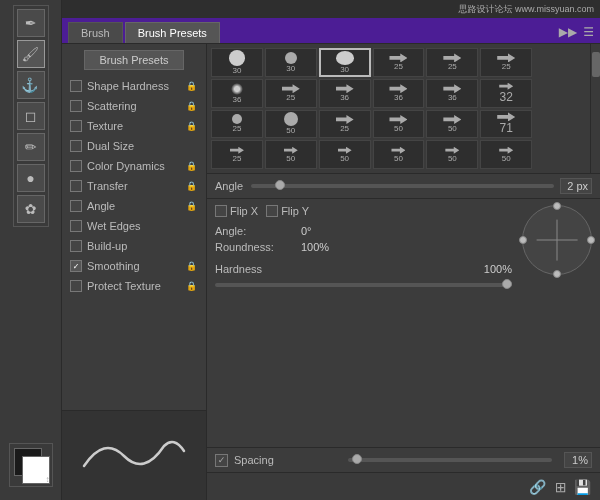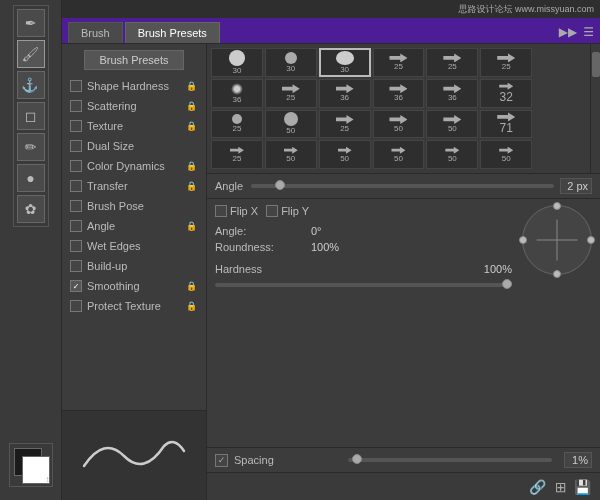--- a/index.html
+++ b/index.html
@@ -233,21 +233,21 @@
     }
     .options-left {
       flex: 1;
       display: flex;
       flex-direction: column;
       gap: 4px;
     }
     .option-row {
       display: flex;
       align-items: center;
-      gap: 16px;
+      gap: 6px;
     }
     .option-label {
       font-size: 11px;
       color: #bbb;
       width: 80px;
     }
     .option-value {
       font-size: 11px;
       color: #ccc;
     }
@@ -440,26 +440,20 @@
             <div class="brush-item">
               <div class="brush-item-left">
                 <div class="checkbox-small"></div>
                 <span>Transfer</span>
               </div>
               <span class="lock-icon" style="font-size: 9px;">🔒</span>
             </div>
             <div class="brush-item">
               <div class="brush-item-left">
                 <div class="checkbox-small"></div>
-                <span>Brush Pose</span>
-              </div>
-            </div>
-            <div class="brush-item">
-              <div class="brush-item-left">
-                <div class="checkbox-small"></div>
                 <span>Angle</span>
               </div>
               <span class="lock-icon" style="font-size: 9px;">🔒</span>
             </div>
             <div class="brush-item">
               <div class="brush-item-left">
                 <div class="checkbox-small"></div>
                 <span>Wet Edges</span>
               </div>
             </div>

